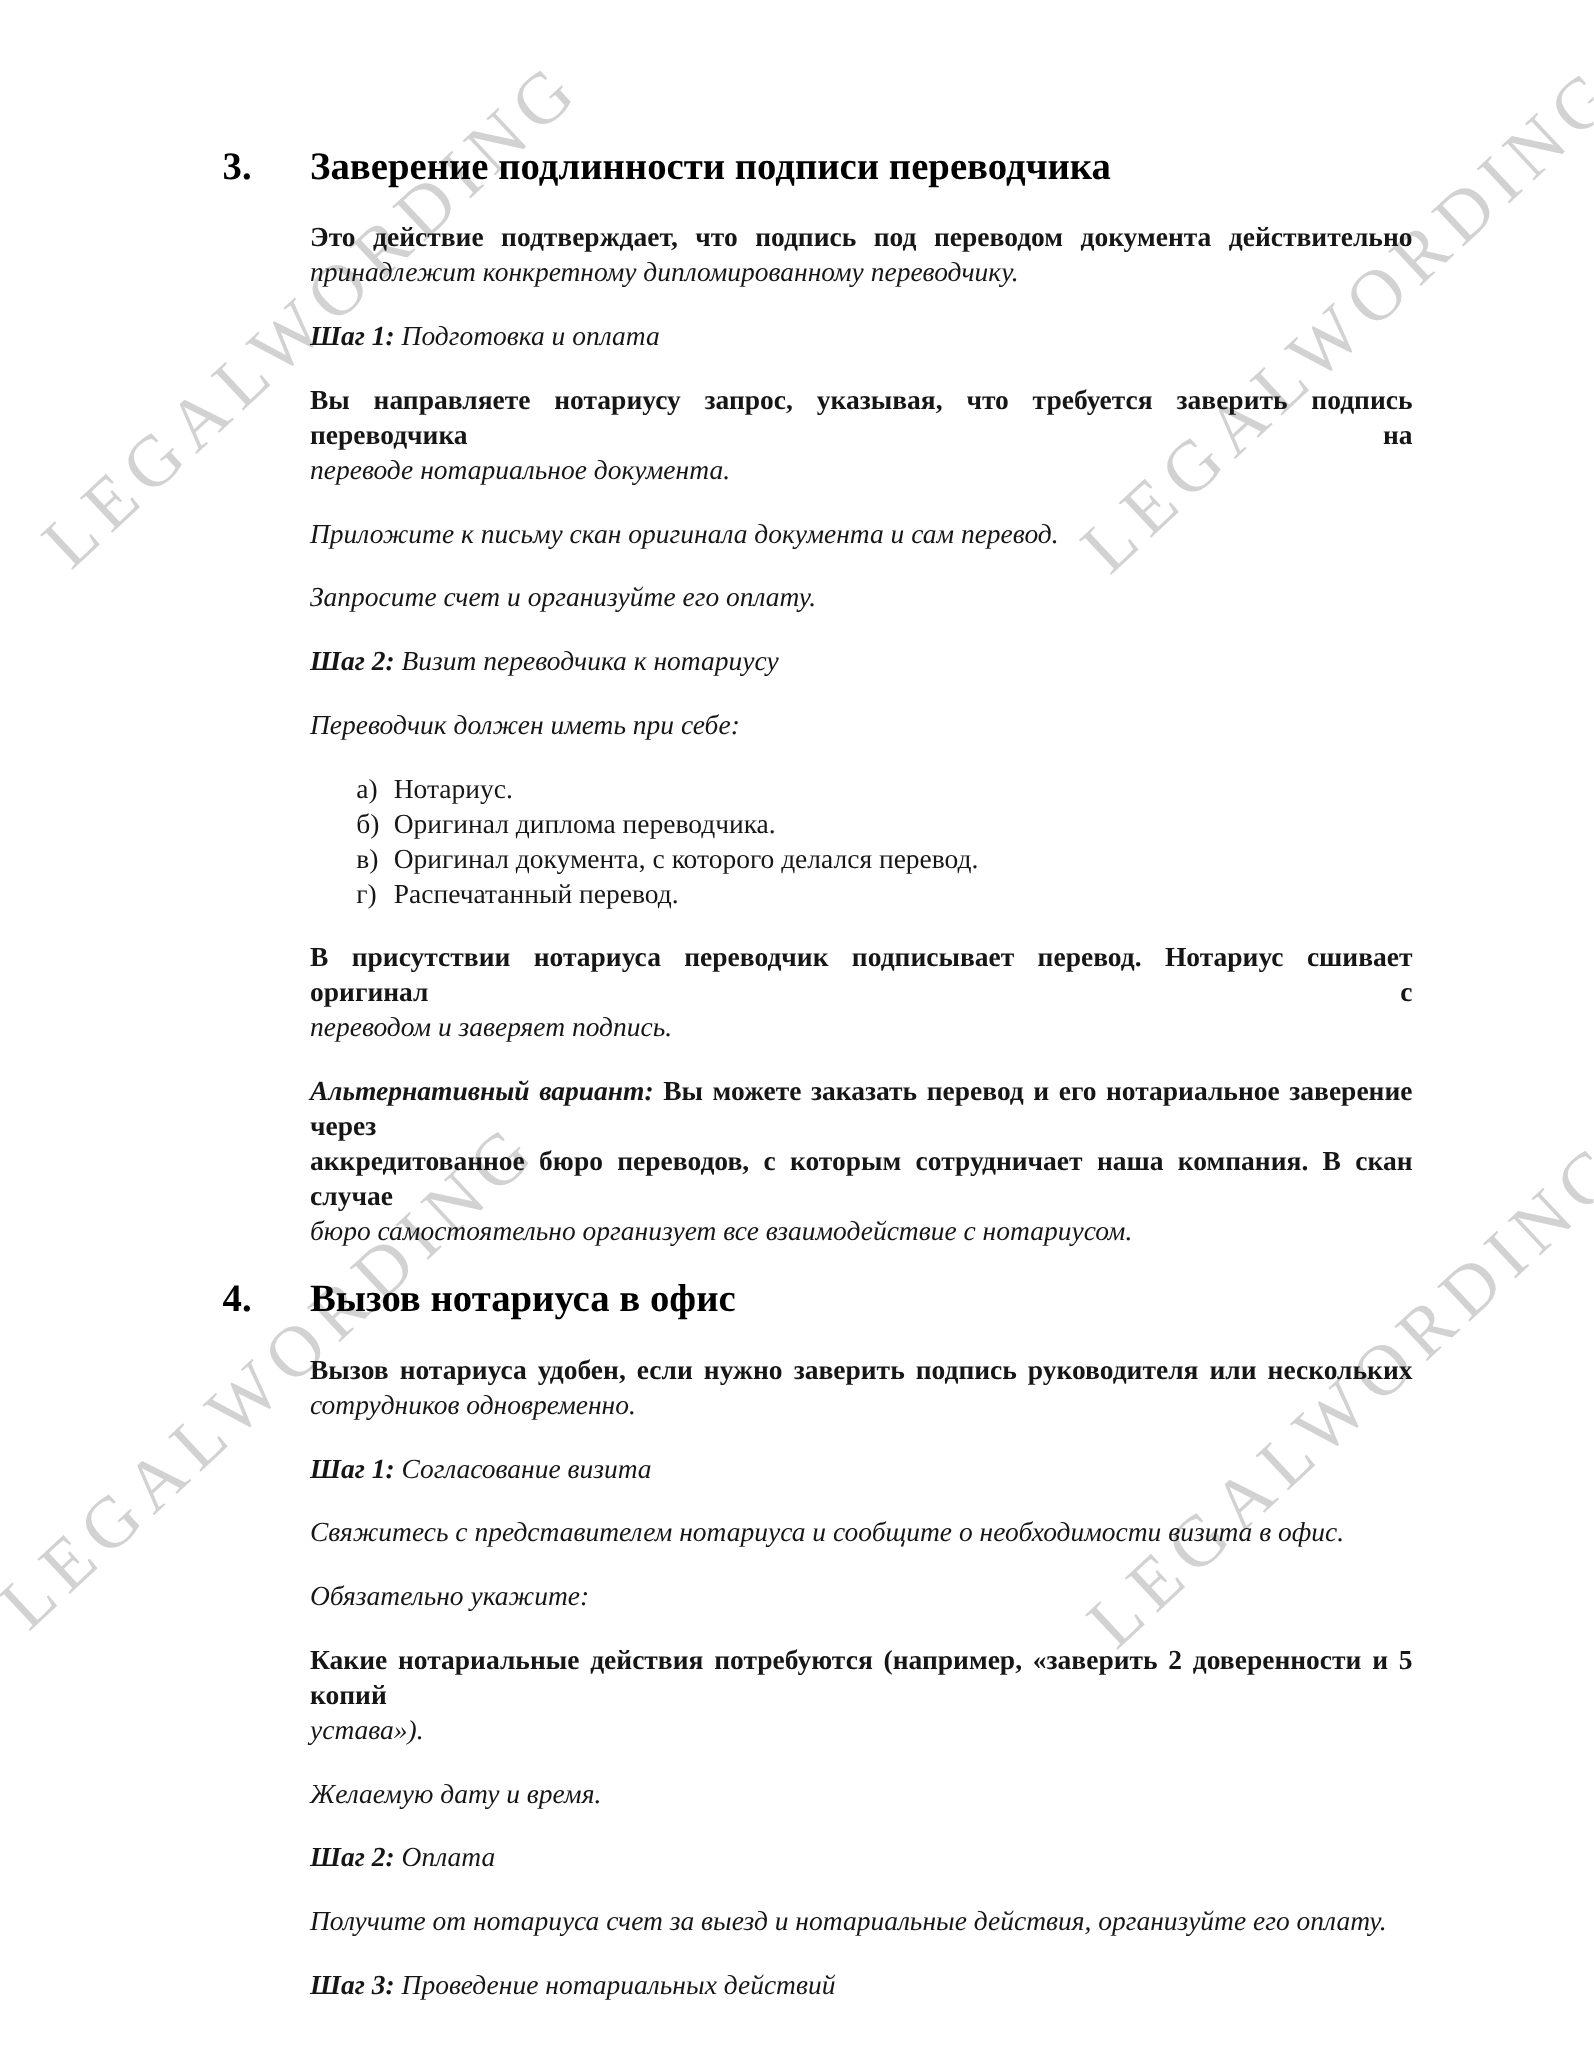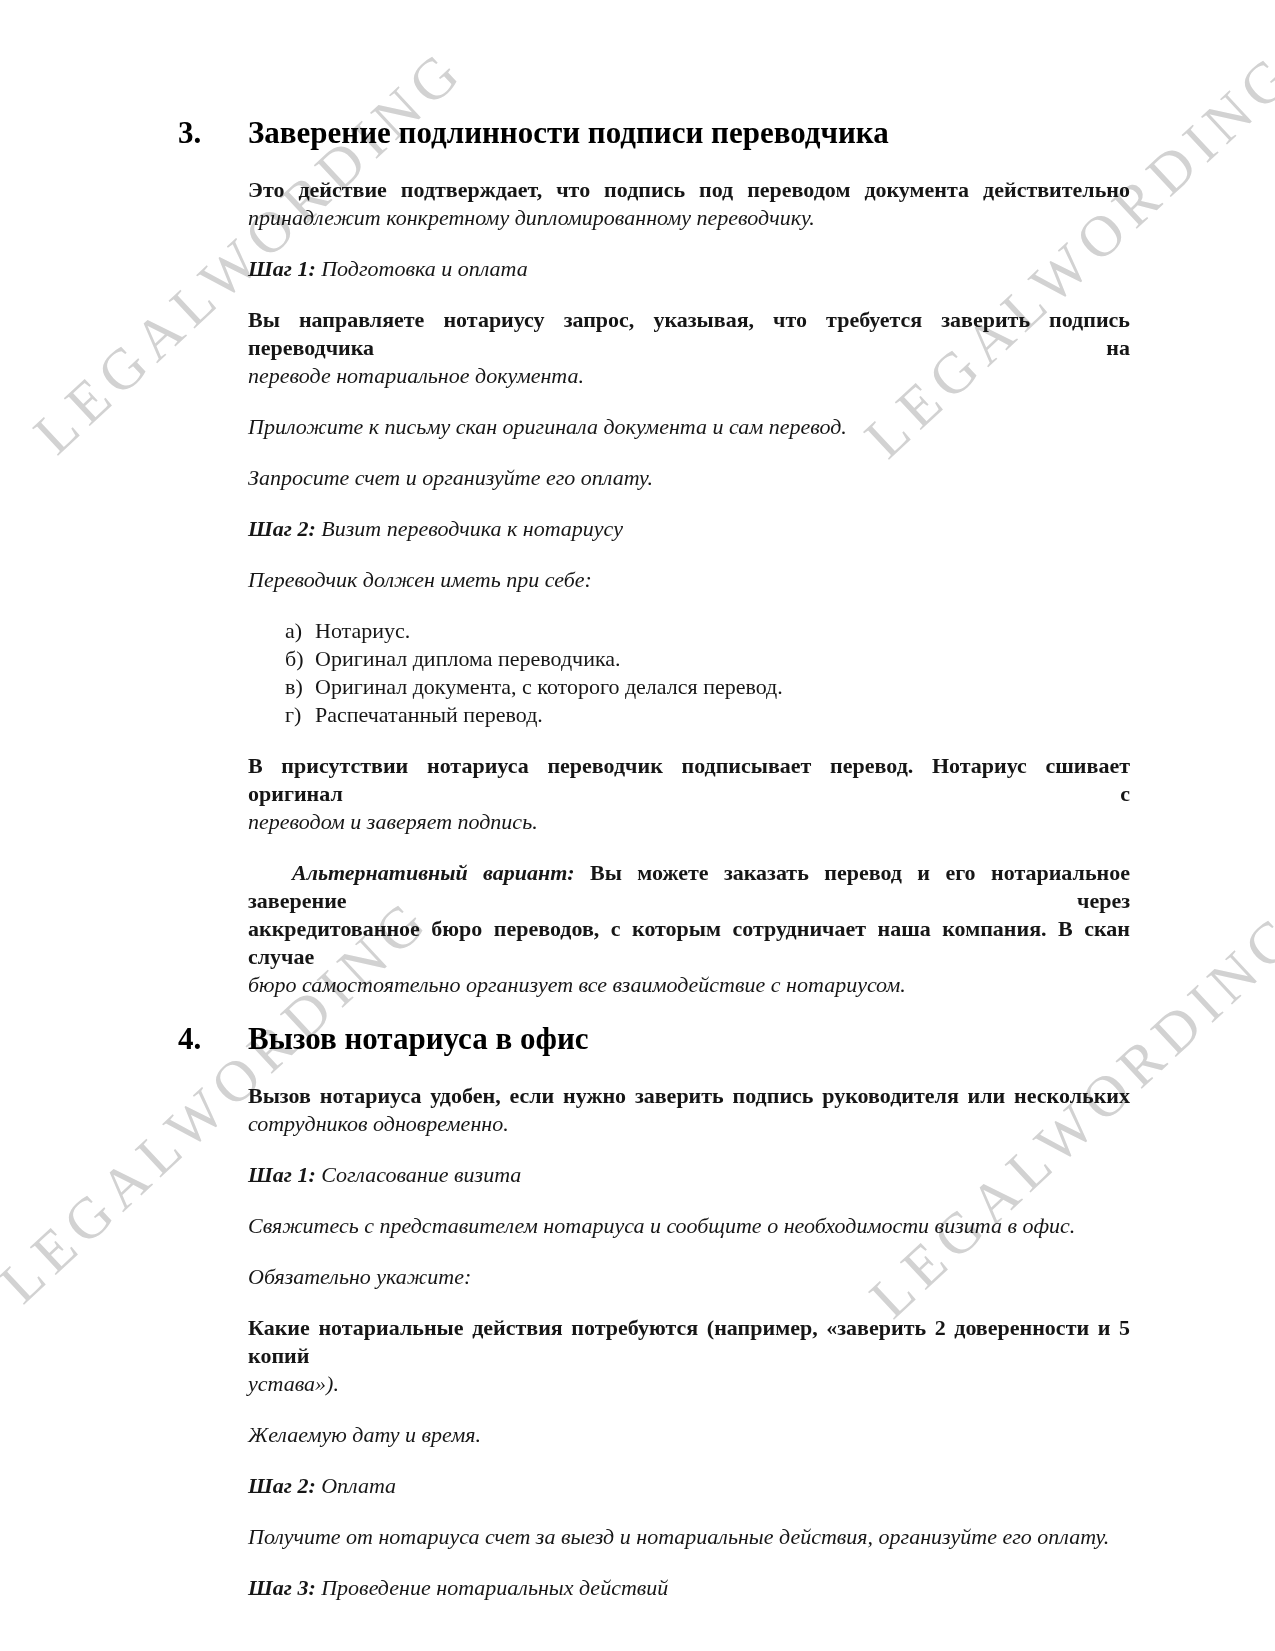--- a/index.html
+++ b/index.html
@@ -44,21 +44,21 @@
     font-size:31px;
     line-height:40px;
     color:#000000;
   }
   .heading .num{position:absolute;left:-70px;top:0;}
   .heading.h-second{margin-top:20px;}
   .first-heading{margin-top:0;}
   .jl{text-align:justify;text-align-last:justify;font-weight:bold;}
   .ll{text-align:left;font-style:italic;}
   .lbl{font-weight:bold;}
-  .it{font-style:italic;margin-left:44px;}
+  .it{font-style:italic;}
   .list .row{position:relative;padding-left:67px;}
   .list .mk{position:absolute;left:37px;top:0;}
 </style>
 </head>
 <body>
 
 <div class="page">
 
   <div class="wm wm1" style="color:#d2d2d2">LEGALWORDING</div>
   <div class="wm wm2" style="color:#d2d2d2">LEGALWORDING</div>

